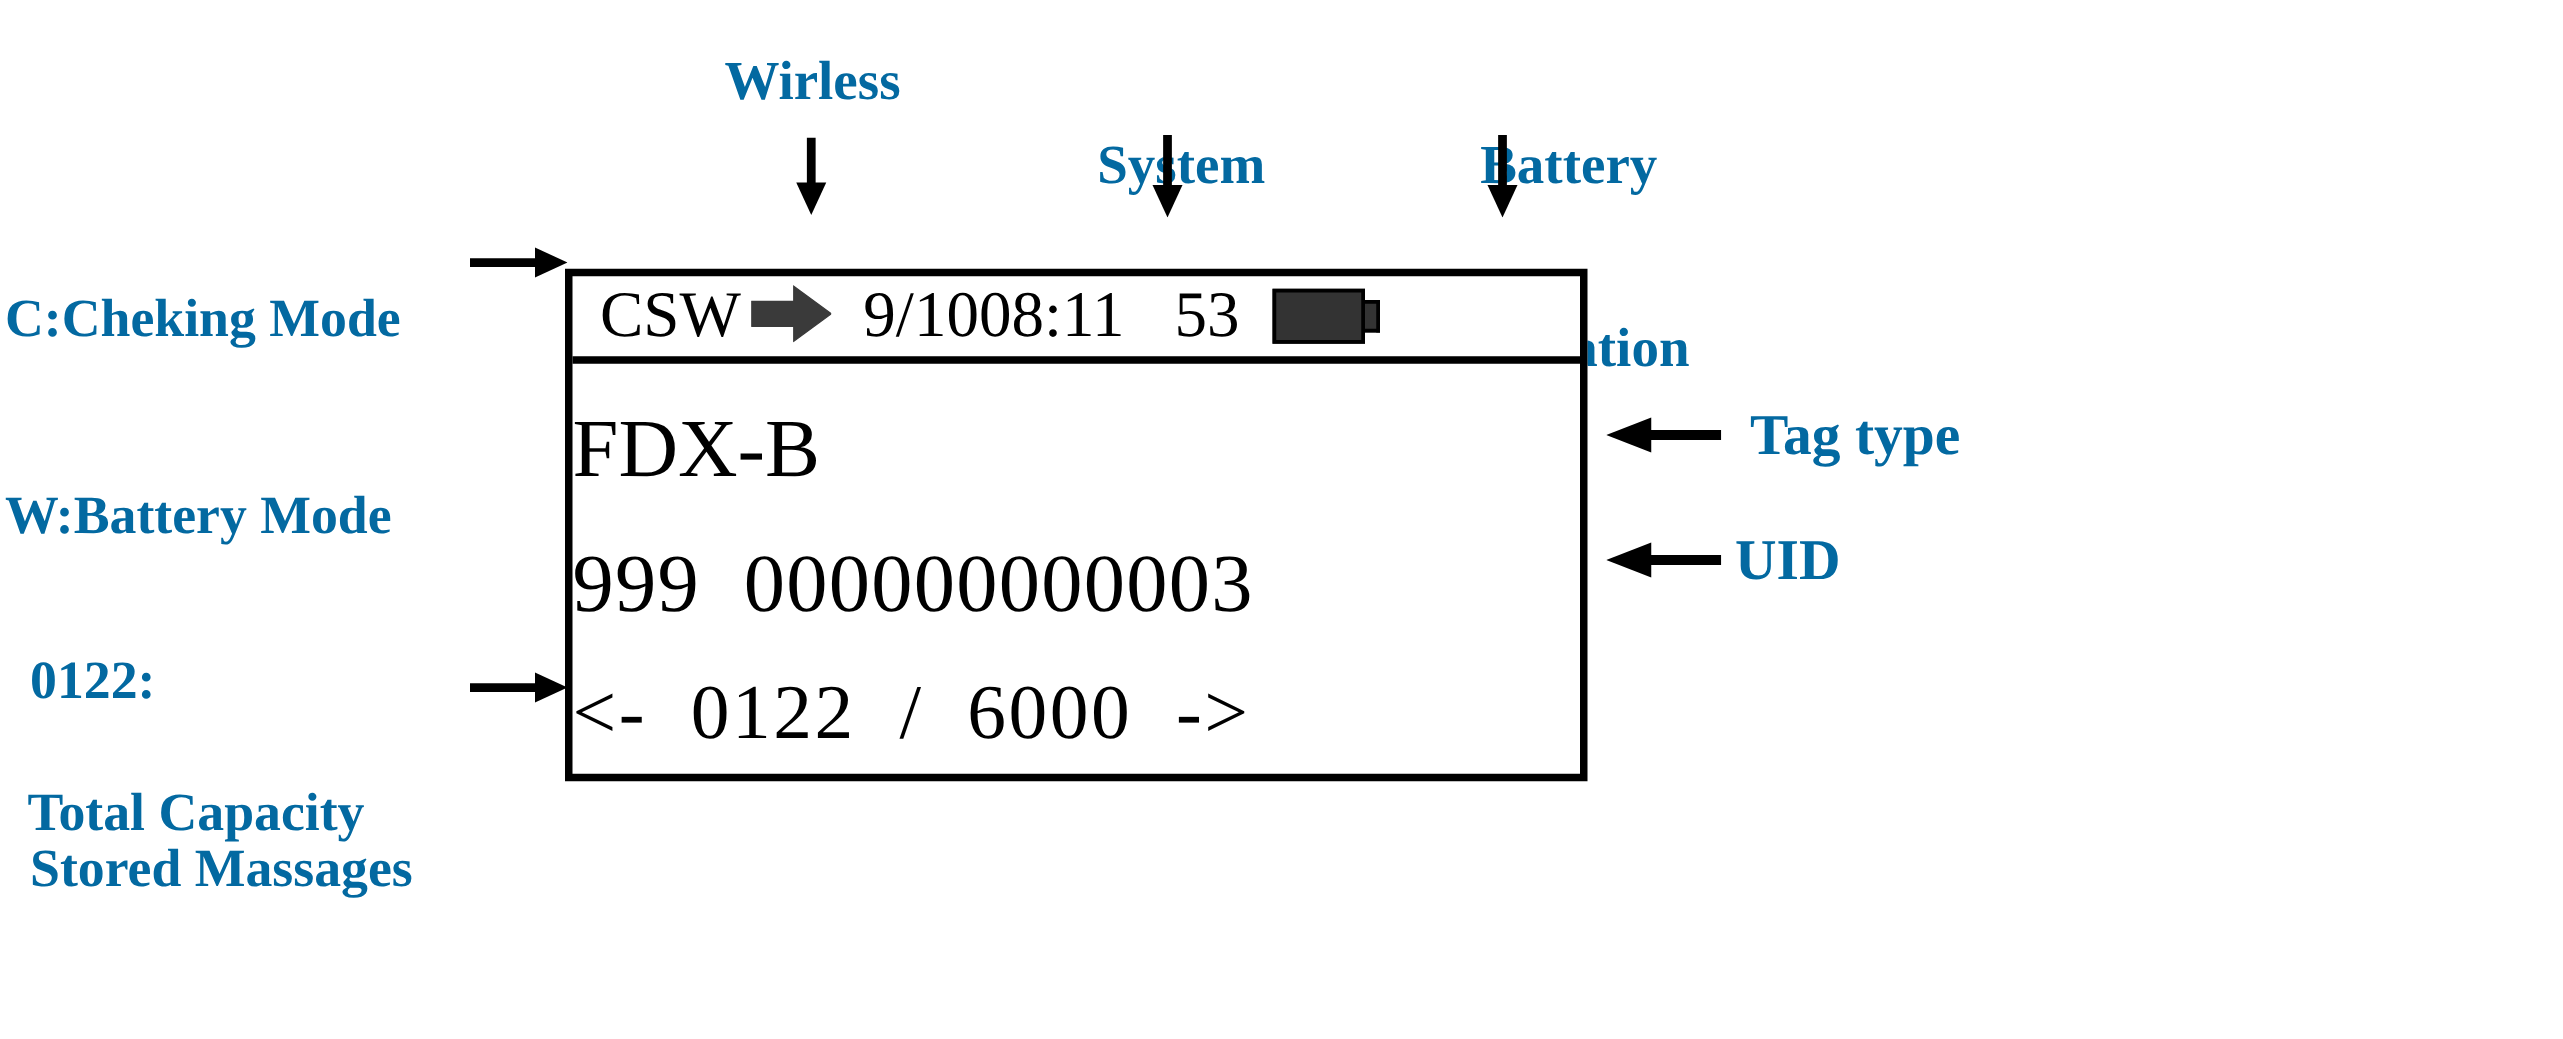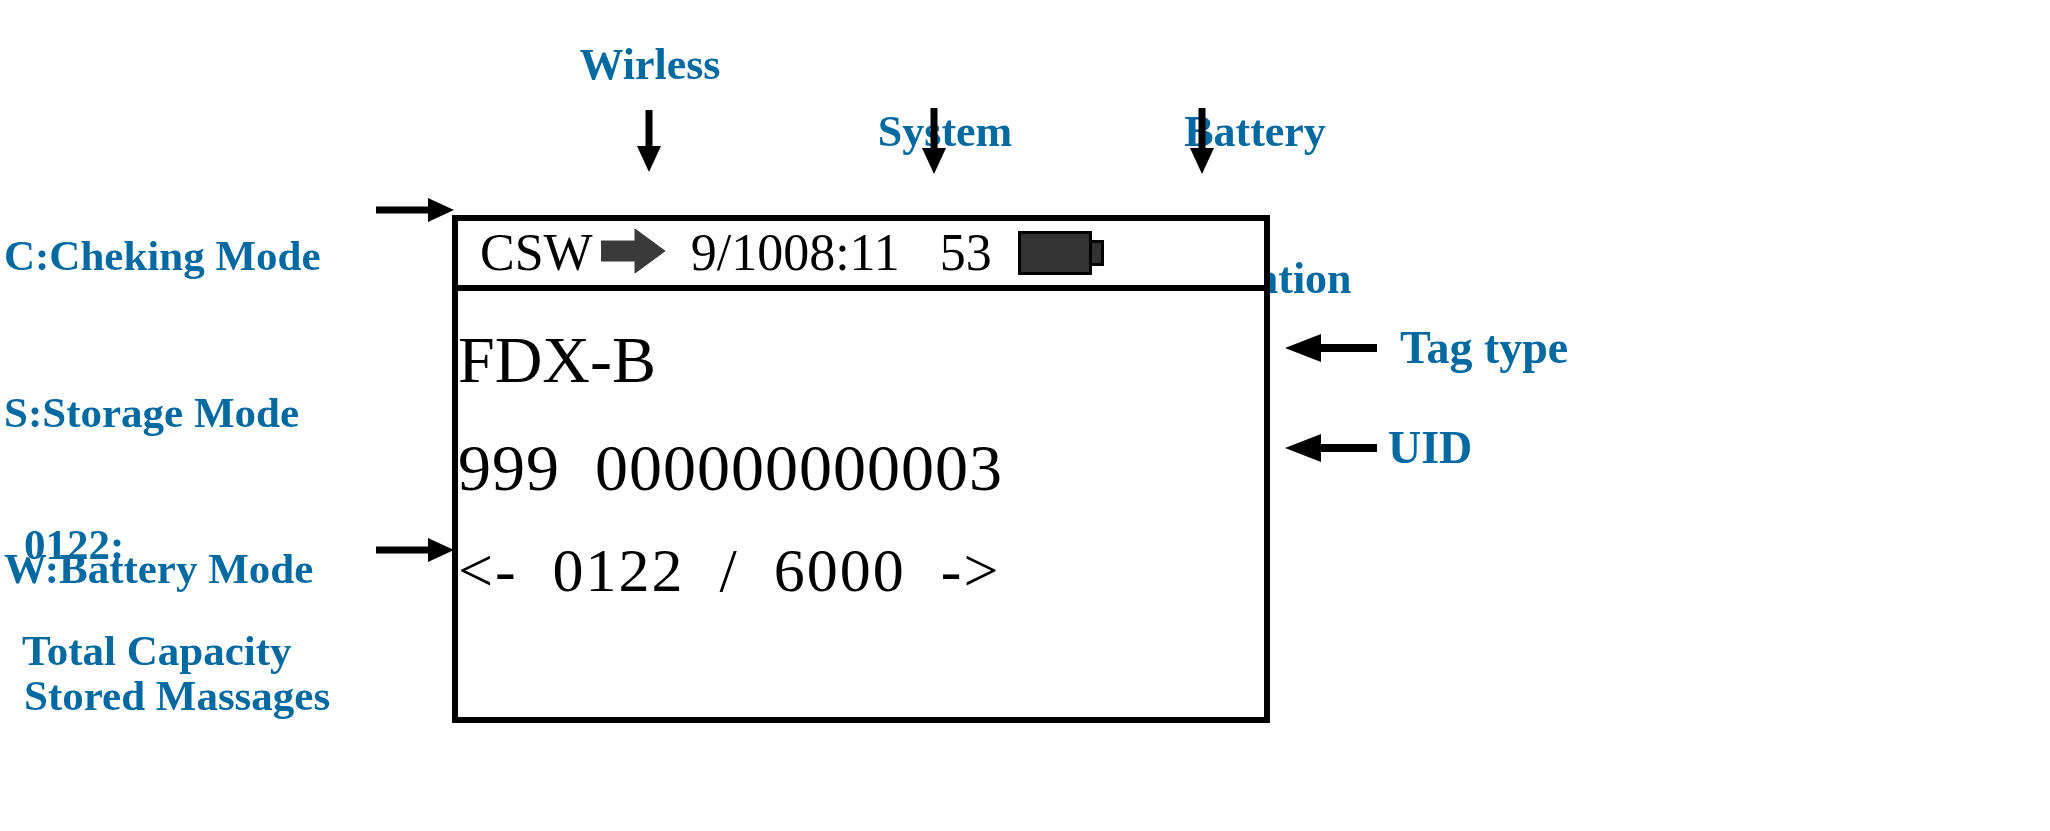--- a/index.html
+++ b/index.html
@@ -34,21 +34,21 @@
   
   .arrow { position: absolute; }
   .arrow svg { display: block; }
 
   
   #lcd {
     position: absolute;
     left: 452px;
     top: 215px;
     width: 818px;
-    height: 508px;
+    height: 410px;
     border: 6px solid #000000;
     background: #ffffff;
     box-sizing: border-box;
   }
   #status-bar {
     position: relative;
     height: 70px;
     border-bottom: 6px solid #000000;
     box-sizing: border-box;
     display: flex;
@@ -154,21 +154,20 @@
   </div>
   <div class="arrow" style="left:1185px; top:108px;">
     <svg width="34" height="66" viewBox="0 0 34 66">
       <line x1="17" y1="0" x2="17" y2="48" stroke="#000" stroke-width="7"></line>
       <polygon points="17,66 5,40 29,40" fill="#000"></polygon>
     </svg>
   </div>
 
   <div class="anno anno-lg" style="left:4px; top:136px;">
     <div>C:Cheking Mode</div>
-    <div style="margin-top:12px;">S:Storage Mode</div>
     <div style="margin-top:12px;">W:Battery Mode</div>
   </div>
 
   <div class="arrow" style="left:376px; top:188px;">
     <svg width="78" height="44" viewBox="0 0 78 44">
       <line x1="0" y1="22" x2="58" y2="22" stroke="#000" stroke-width="7"></line>
       <polygon points="78,22 52,10 52,34" fill="#000"></polygon>
     </svg>
   </div>
 

